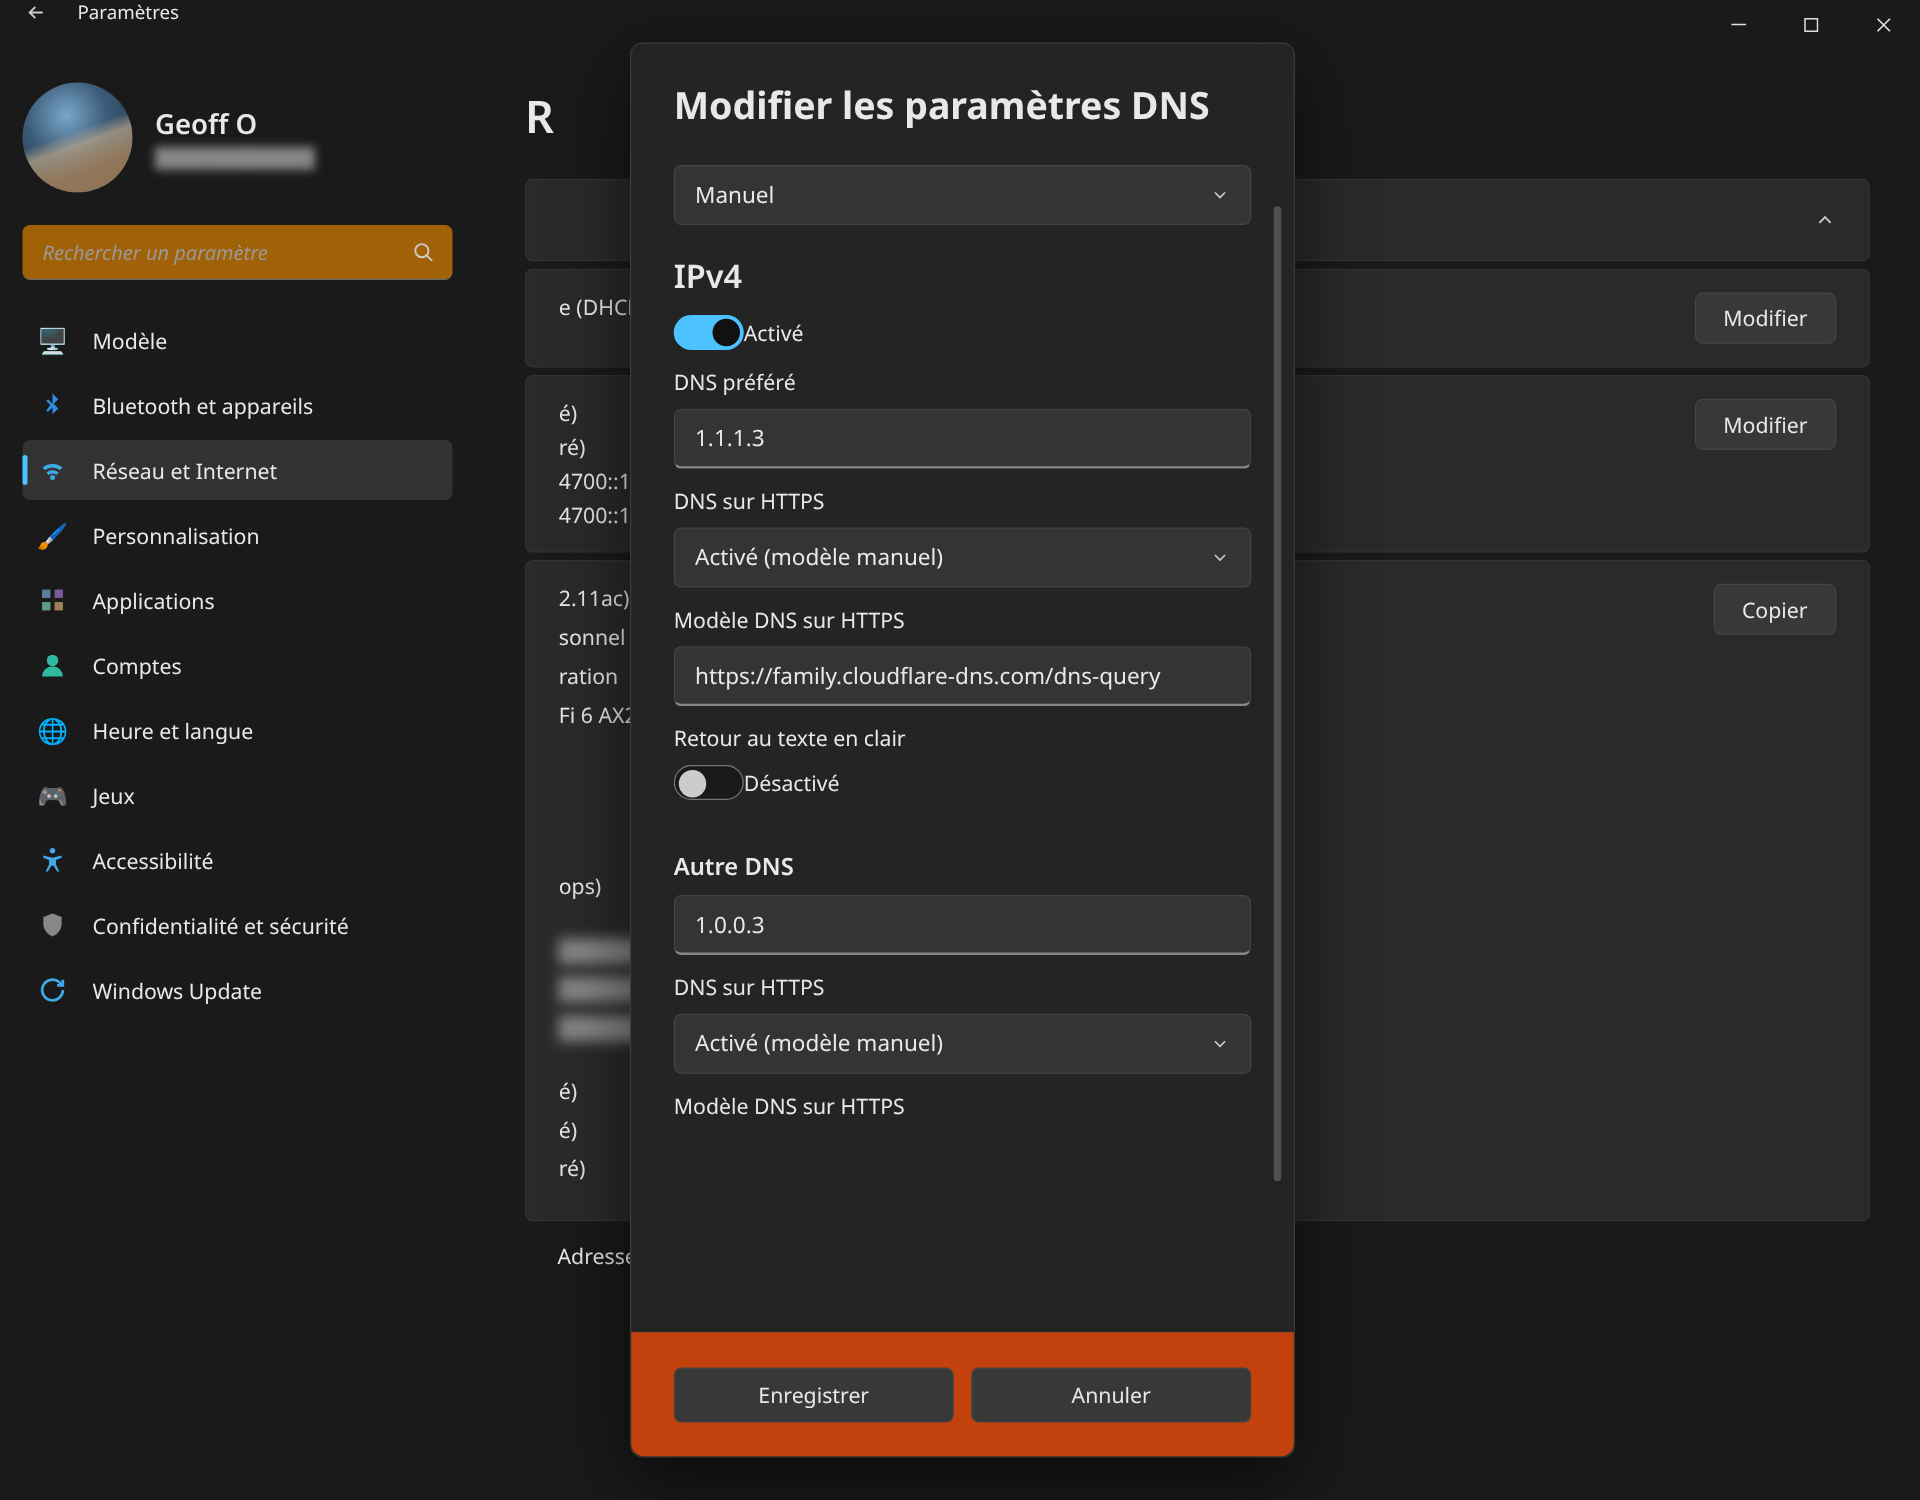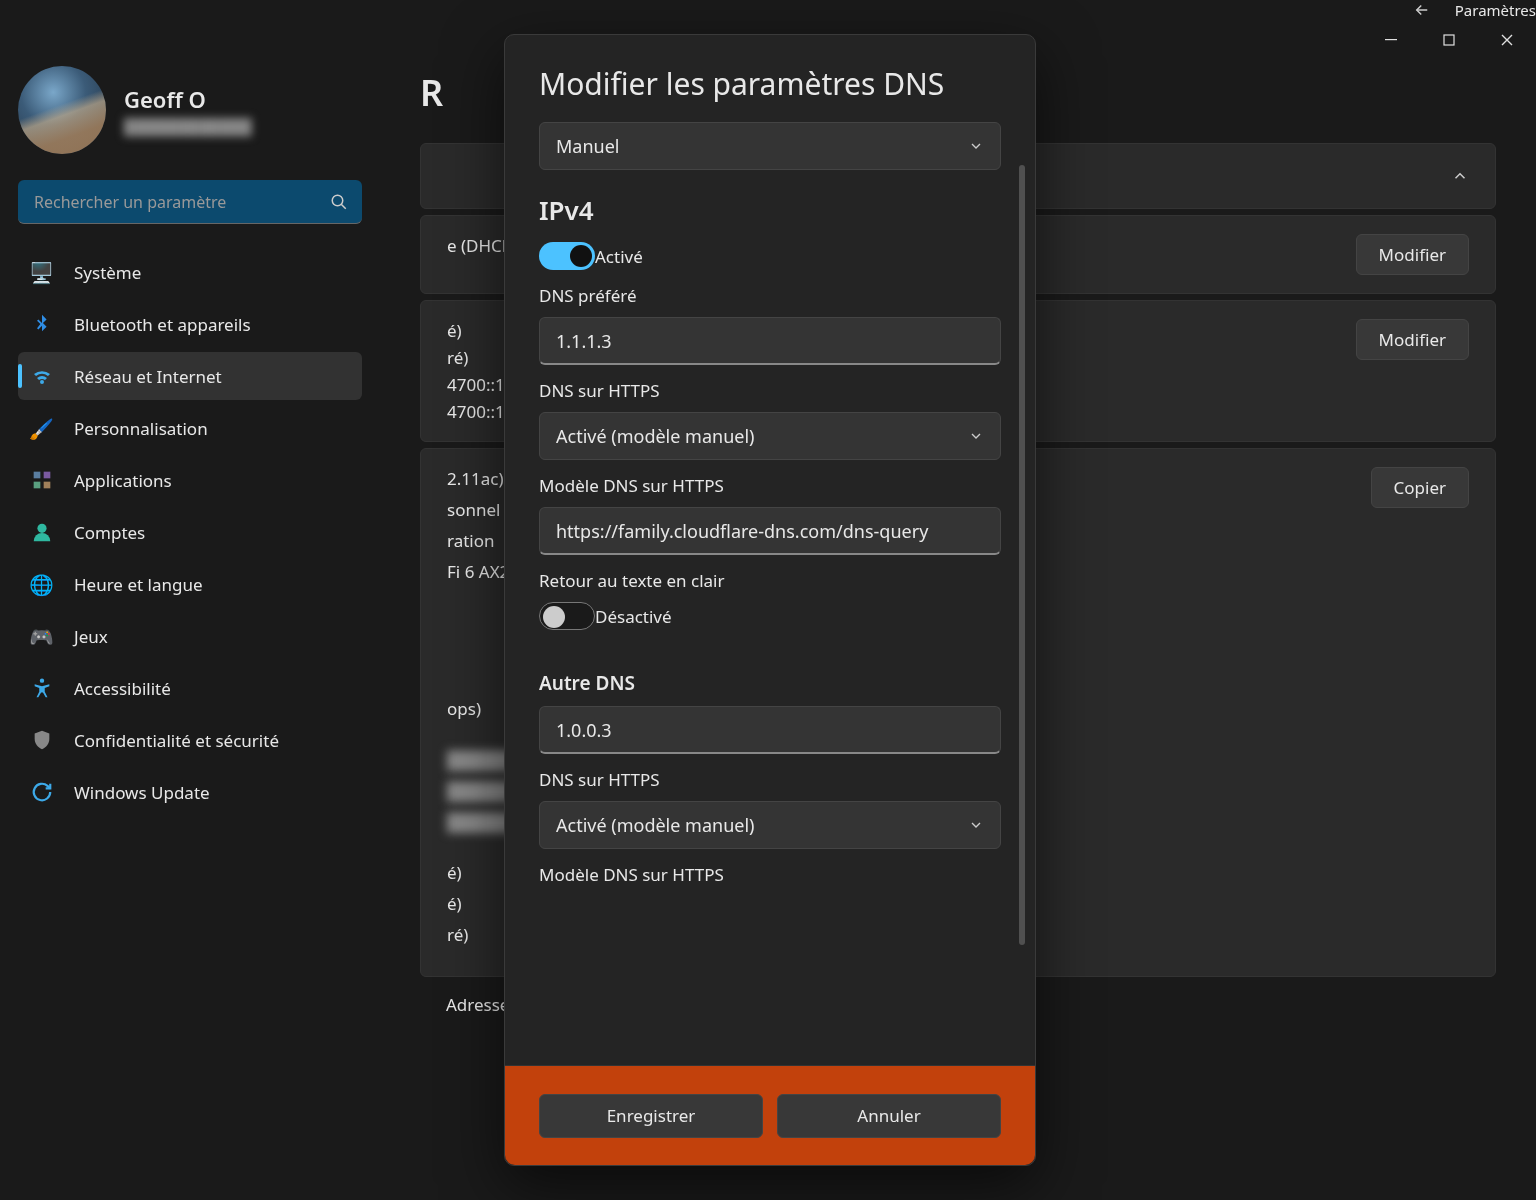--- a/index.html
+++ b/index.html
@@ -7,24 +7,23 @@
     width: 1536px; height: 1200px;
     background: #1a1a1a;
     color: #e8e8e8;
     overflow: hidden;
     position: relative;
   }
   
   .titlebar {
     height: 48px;
     display: flex;
-    align-items: flex-end;
+    align-items: flex-start;
     justify-content: space-between;
     padding: 0 0 0 20px;
-    flex-direction: column;
   }
   .titlebar-left { display: flex; align-items: center; gap: 24px; }
   .titlebar-right { display: flex; }
   .win-btn {
     width: 58px; height: 40px;
     display: flex; align-items: center; justify-content: center;
     color: #e0e0e0;
   }
   .back-btn { color: #ccc; }
   .app-title { font-size: 15px; color: #e8e8e8; }
@@ -49,26 +48,26 @@
   .user-name { font-size: 22px; font-weight: 600; }
   .user-email { font-size: 15px; color: #888; filter: blur(4px); margin-top: 2px; }
 
   
   .search {
     position: relative;
     margin-bottom: 24px;
   }
   .search input {
     width: 100%; height: 44px;
-    background: #0c4a6e;
+    background: #a16207;
     border: none;
     border-bottom: 1px solid #666;
     border-radius: 6px;
     padding: 0 46px 0 16px;
-    color: #ccc; font-size: 16px;
+    color: #ccc; font-size: 16px; font-style: italic;
   }
   .search input::placeholder { color: #999; }
   .search-icon {
     position: absolute; right: 14px; top: 50%; transform: translateY(-50%);
     color: #ccc;
   }
 
   
   .nav-item {
     display: flex; align-items: center; gap: 20px;
@@ -130,21 +129,21 @@
   .modal-body {
     padding: 28px 34px 10px 34px;
     overflow: hidden;
     flex: 1;
     position: relative;
   }
   .modal-scroll {
     position:absolute; right:10px; top:130px; width:6px; height:780px;
     background:#505050; border-radius:3px;
   }
-  .modal-title { font-size: 30px; font-weight: 400; margin-bottom: 18px; }
+  .modal-title { font-size: 30px; font-weight: 700; margin-bottom: 28px; }
   .modal-section-title { font-size: 26px; font-weight: 600; margin: 22px 0 14px 0; }
   .field-label { font-size: 17px; margin: 14px 0 10px 0; }
   .select, .text-input {
     width: 100%; height: 48px;
     background: #343434;
     border: 1px solid #444;
     border-radius: 6px;
     padding: 0 16px;
     color: #e8e8e8; font-size: 18px;
     display: flex; align-items: center; justify-content: space-between;
@@ -222,21 +221,21 @@
       <span class="search-icon">
         <svg width="18" height="18" viewBox="0 0 24 24" fill="none" stroke="currentColor" stroke-width="2">
             <circle cx="10" cy="10" r="7"></circle>
             <path d="M21 21l-6-6"></path>
           </svg>
       </span>
     </div>
     <nav>
       <div class="nav-item">
         <span class="nav-icon">🖥️</span>
-        <span>Système</span>
+        <span>Modèle</span>
       </div>
       <div class="nav-item">
         <span class="nav-icon" style="color:#2f8de4">
           <svg width="22" height="22" viewBox="0 0 24 24" fill="currentColor">
               <path d="M12 2l5 5-4 4 4 4-5 5V14l-4 4-1.4-1.4L10.2 12 6.6 8.4 8 7l4 4V2z"></path>
             </svg>
         </span>
         <span>Bluetooth et appareils</span>
       </div>
       <div class="nav-item active">

